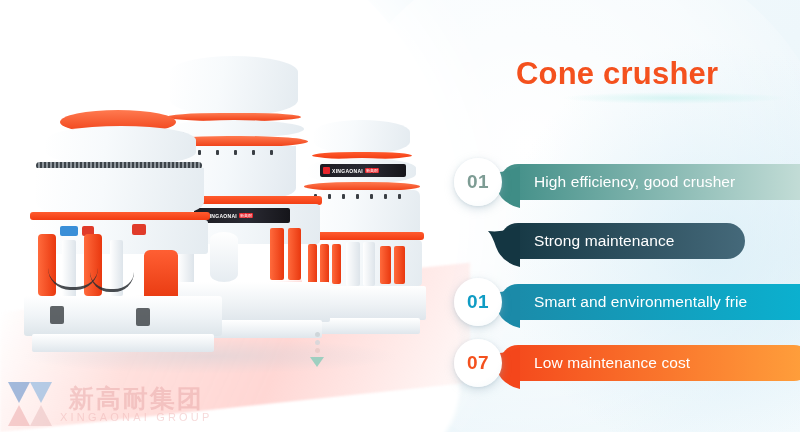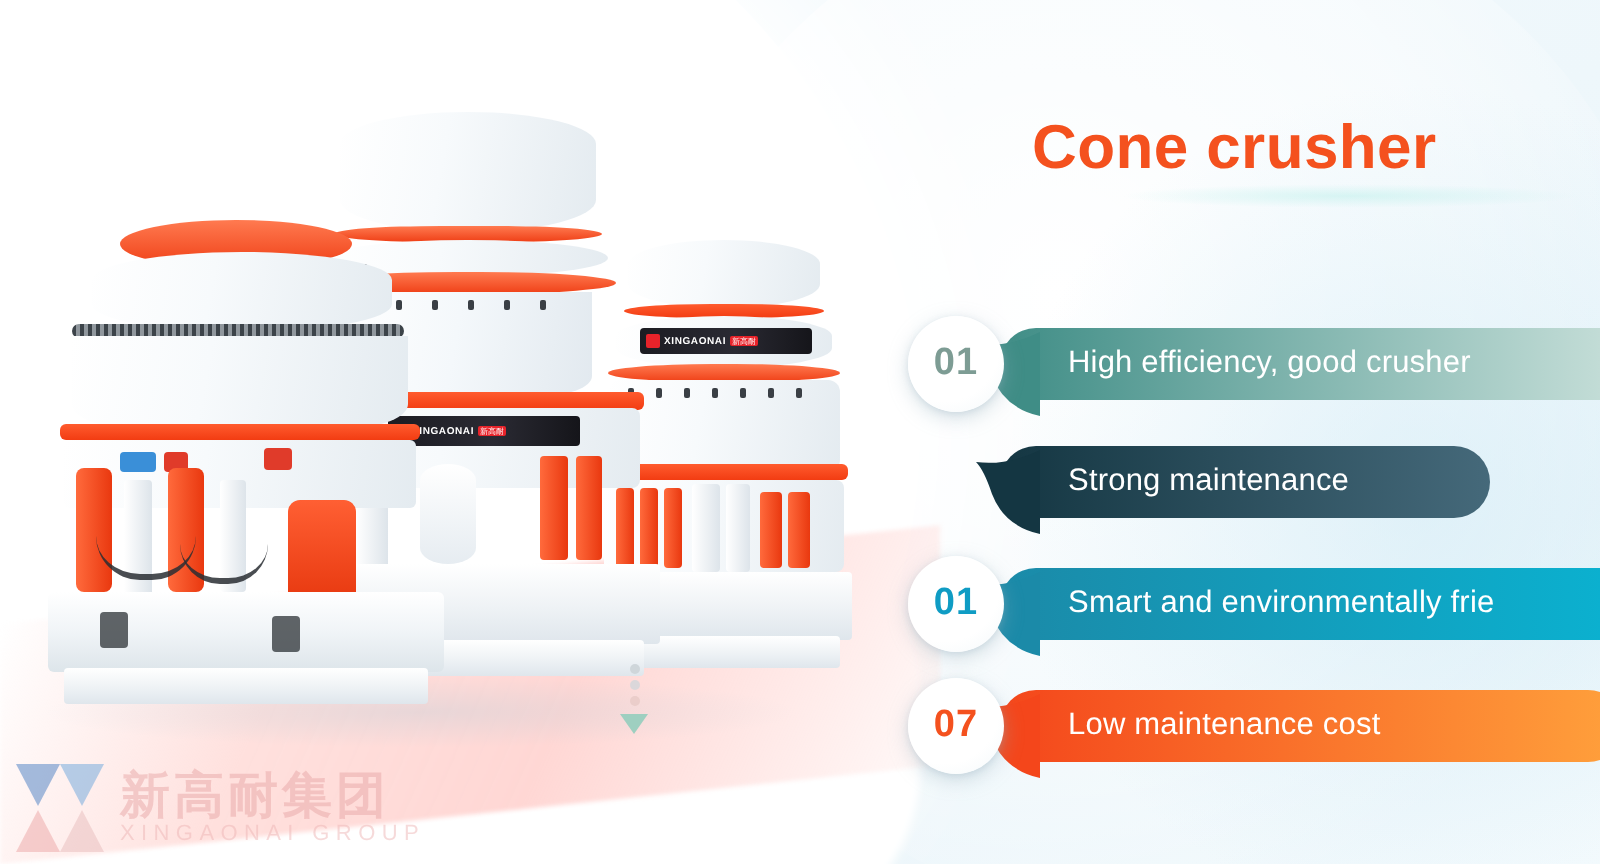--- a/index.html
+++ b/index.html
@@ -68,21 +68,21 @@
     display:flex;align-items:center;}
   .feat .bar .lbl{color:#ffffff;font-size:15.5px;white-space:nowrap;padding-left:34px;letter-spacing:.1px;}
   .feat .tail{position:absolute;left:36px;top:14px;width:32px;height:46px;}
   .feat .badge{position:absolute;left:2px;top:8px;width:48px;height:48px;border-radius:50%;
     background:radial-gradient(circle at 38% 32%,#ffffff 0%,#ffffff 62%,#f3f8fa 100%);
     box-shadow:0 3px 10px rgba(150,175,190,0.38), 0 1px 3px rgba(150,175,190,0.25);
     display:flex;align-items:center;justify-content:center;z-index:3;}
   .feat .badge .num{font-size:19px;font-weight:bold;letter-spacing:.5px;}
 
   
-  .logo{position:absolute;left:8px;bottom:6px;display:flex;align-items:center;gap:8px;opacity:.5;}
+  .logo{position:absolute;left:8px;bottom:6px;display:flex;align-items:center;gap:8px;opacity:.5;text-align:center;}
   .logo .xmark{position:relative;width:44px;height:44px;flex:none;}
   .logo .xmark i{position:absolute;display:block;}
   .logo .xtop-l{left:0;top:0;width:0;height:0;border-left:11px solid transparent;
     border-right:11px solid transparent;border-top:21px solid #4a7fc4;}
   .logo .xtop-r{right:0;top:0;width:0;height:0;border-left:11px solid transparent;
     border-right:11px solid transparent;border-top:21px solid #6ea7dd;}
   .logo .xbot-l{left:0;bottom:0;width:0;height:0;border-left:11px solid transparent;
     border-right:11px solid transparent;border-bottom:21px solid #eda6a6;}
   .logo .xbot-r{right:0;bottom:0;width:0;height:0;border-left:11px solid transparent;
     border-right:11px solid transparent;border-bottom:21px solid #e8bdbd;}

